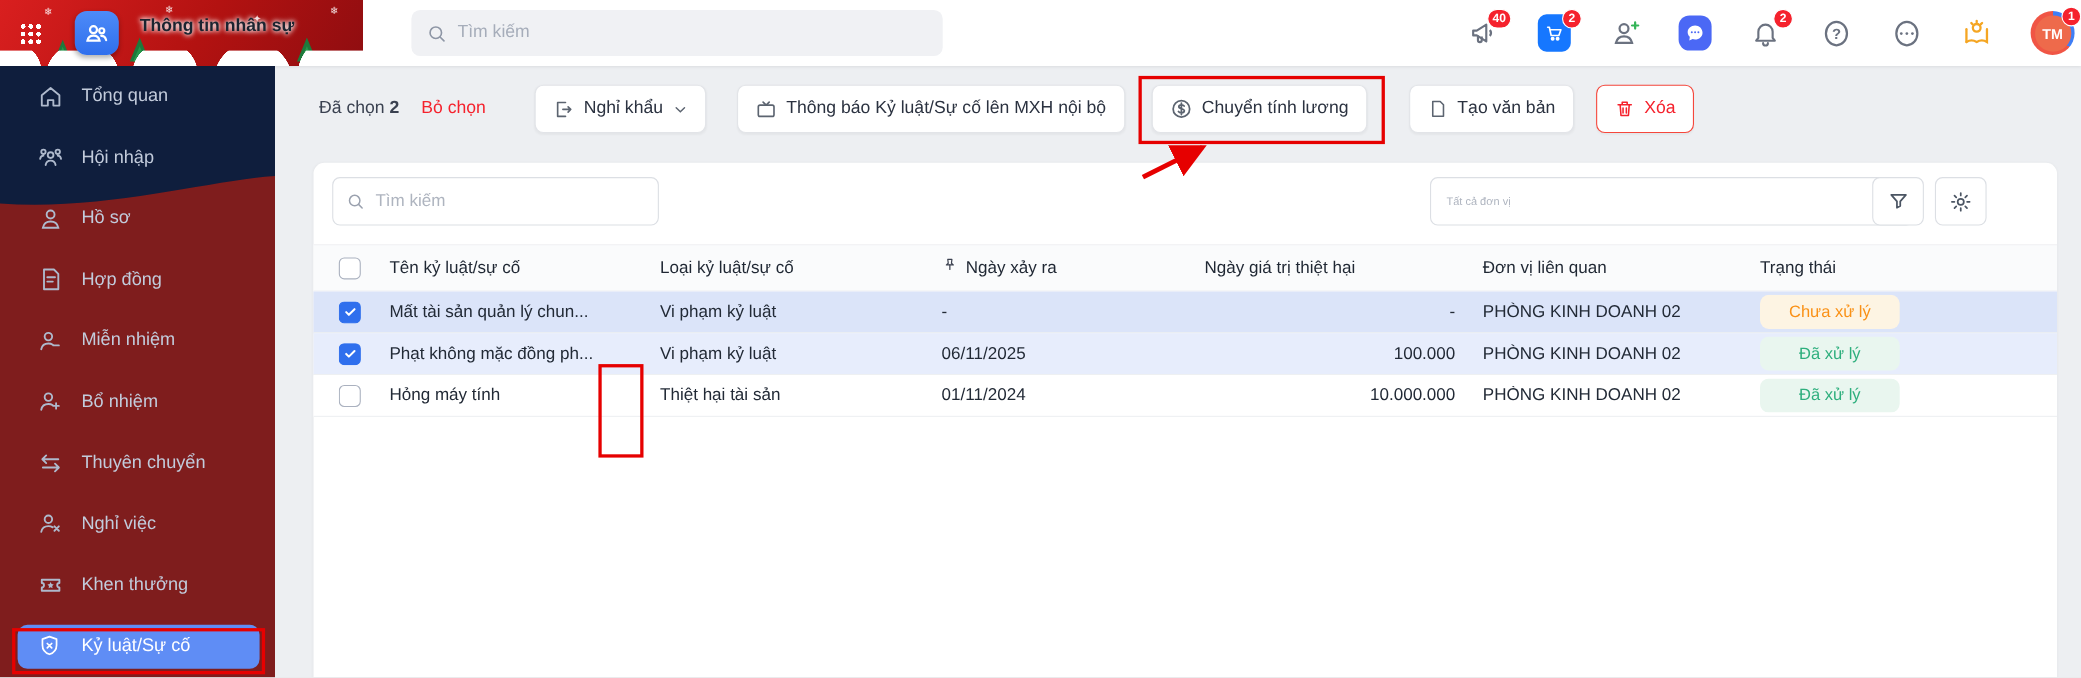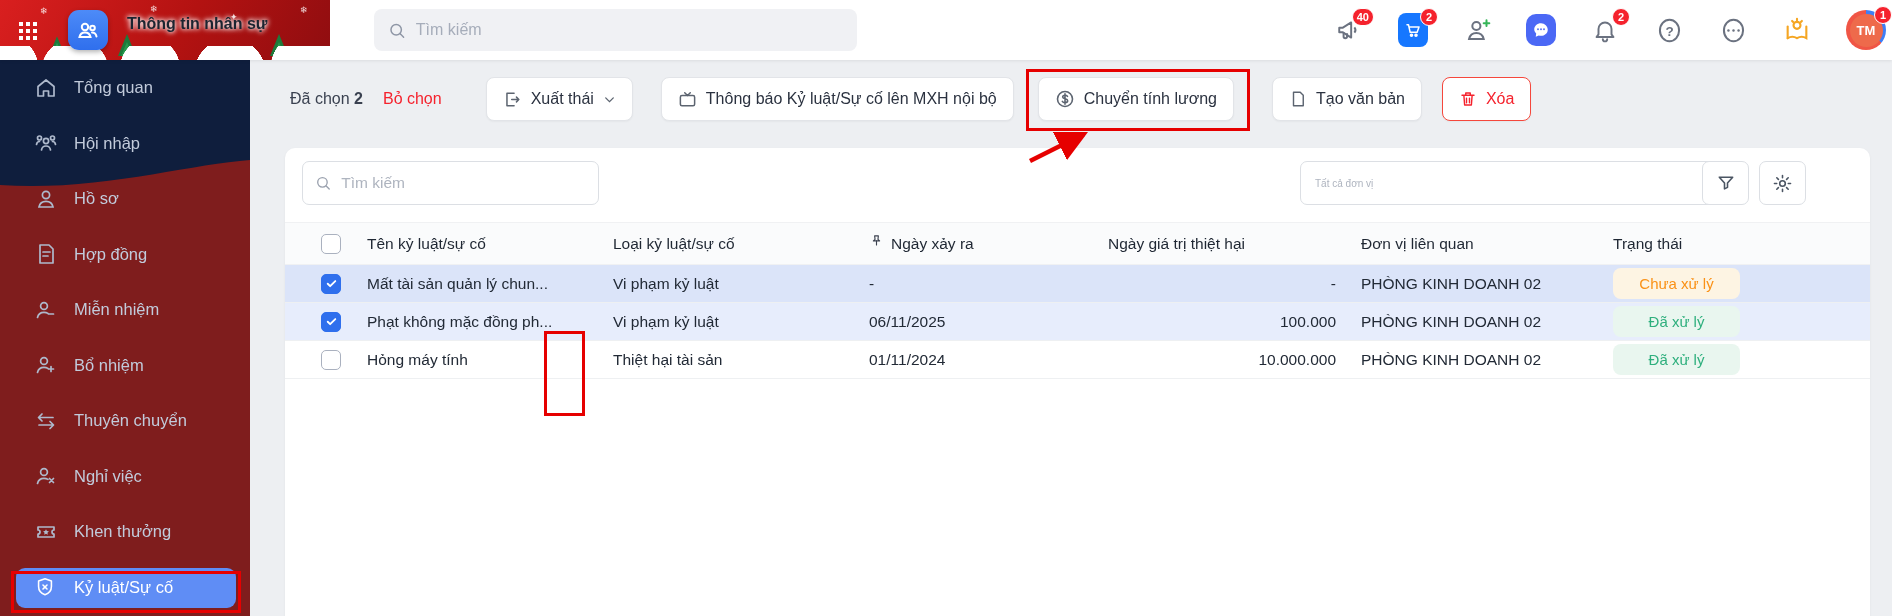--- a/index.html
+++ b/index.html
@@ -108,21 +108,21 @@
           justify-content:space-between; padding:0 14px; font-size:10px; color:#aeb4bf;
           cursor:pointer; }
   .sq-btn { position:absolute; top:13px; width:47px; height:44px; border:1px solid #dcdfe4;
           border-radius:7px; background:#fff; display:flex; align-items:center;
           justify-content:center; color:#4b5563; cursor:pointer; }
 
   
   .thead { position:absolute; left:0; right:0; top:74px; height:43px; background:#fafbfc;
           border-top:1px solid #f0f1f3; border-bottom:1px solid #f0f1f3; }
   .grid { display:grid; grid-template-columns:46px 246px 256px 239px 228px 277px 1fr;
-          align-items:center; height:100%; padding-left:36px; }
+          align-items:center; height:100%; padding-left:23px; }
   .th { font-size:15.5px; color:#1f2733; font-weight:500; display:flex; align-items:center;
           gap:7px; }
   .th.right,.td.right { justify-content:flex-end; text-align:right; }
   .th .pin { color:#3c4250; }
   .unit-col { padding-left:25px; }
   .rows { position:absolute; left:0; right:0; top:117px; }
   .trow { height:38px; border-bottom:1px solid #eef0f2; font-size:15.5px; color:#222a36;
           background:#fff; cursor:pointer; }
   .trow.sel1 { background:#dbe4f9; }
   .trow.sel2 { background:#e7edfc; }
@@ -338,21 +338,21 @@
       </span>
       <span class="clear-btn">Bỏ chọn</span>
 
       <button class="tbtn gap-a">
         <span class="bico">
             <svg width="19" height="19" viewBox="0 0 24 24" fill="none" stroke="currentColor" stroke-width="1.9" stroke-linecap="round" stroke-linejoin="round">
               <path d="M14 4H5v16h9"></path>
               <path d="M11 12h9M17 9l3 3-3 3"></path>
             </svg>
           </span>
-        <span>Xuất thái</span>
+        <span>Nghỉ khẩu</span>
         <span class="bico">
             <svg width="13" height="13" viewBox="0 0 24 24" fill="none" stroke="currentColor" stroke-width="2.4" stroke-linecap="round">
               <path d="M5 9l7 7 7-7"></path>
             </svg>
           </span>
       </button>
 
       <button class="tbtn gap-b">
         <span class="bico">
             <svg width="19" height="19" viewBox="0 0 24 24" fill="none" stroke="currentColor" stroke-width="1.9" stroke-linecap="round" stroke-linejoin="round">

